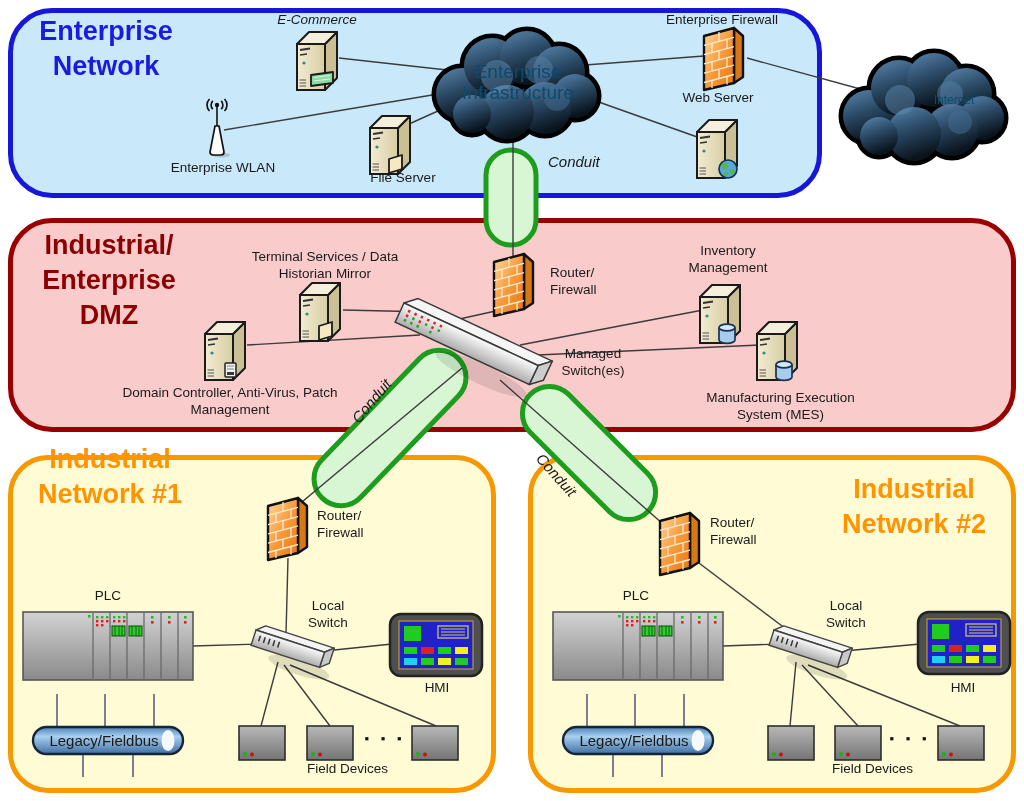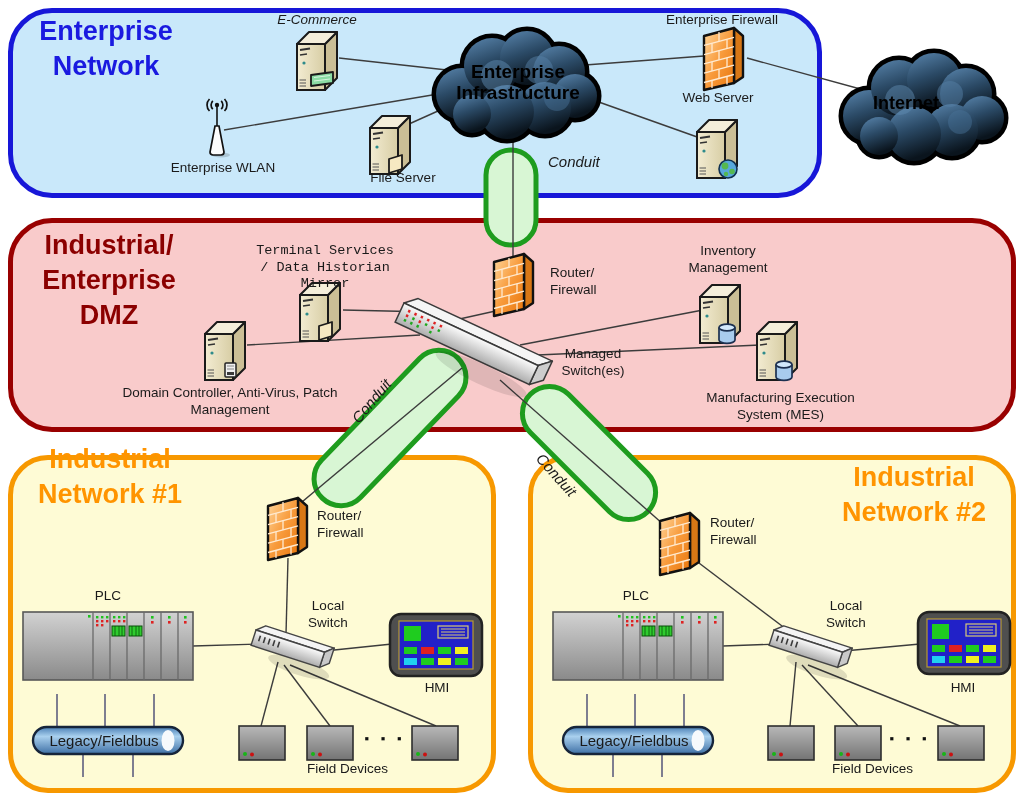--- a/index.html
+++ b/index.html
@@ -17,22 +17,22 @@
   #zone-ind1{left:8px;  top:455px; width:488px; height:338px; background:var(--industrial_fill); border-color:var(--industrial_border); border-radius:40px;}
   #zone-ind2{left:528px;top:455px; width:488px; height:338px; background:var(--industrial_fill); border-color:var(--industrial_border); border-radius:40px;}
   svg#wires{position:absolute;left:0;top:0;z-index:2;}
   .cline{stroke:var(--line);stroke-width:1.4;fill:none;}
   .stub{stroke:#7E7E90;stroke-width:2;fill:none;}
   .label{position:absolute;z-index:3;font-size:13.5px;line-height:1.24;color:#1a1a1a;text-align:center;}
   .zone-title{position:absolute;z-index:3;font-weight:bold;font-size:27px;line-height:1.3;text-align:center;}
   #title-ent {left:20px;top:14px;width:172px;color:var(--enterprise_title);}
   #title-dmz {left:20px;top:228px;width:178px;color:var(--dmz_title);}
   #title-ind1{left:16px;top:442px;width:188px;color:var(--industrial_title);}
-  #title-ind2{left:820px;top:460px;width:188px;color:var(--industrial_title);text-align:center;}
-  .cloud-label{color:#000000;font-weight:bold;font-size:19px;line-height:1.08;}
+  #title-ind2{left:820px;top:472px;width:188px;color:var(--industrial_title);text-align:center;}
+  .cloud-label{color:#0c4a6e;font-weight:normal;font-size:19px;line-height:1.08;}
   .conduit-label{font-style:italic;font-size:15px;}
   .rot-n50{transform:rotate(-50deg);}
   .rot-p48{transform:rotate(48deg);}
   .dots{font-size:13px;font-weight:bold;letter-spacing:4px;color:#111;}
 </style>
 </head>
 <body>
 
 <div id="stage">
 
@@ -385,33 +385,33 @@
         <use href="#fielddev"></use>
       </g>
   </svg>
 
   <div class="zone-title" id="title-ent">Enterprise Network</div>
   <div class="zone-title" id="title-dmz">Industrial/ Enterprise DMZ</div>
   <div class="zone-title" id="title-ind1">Industrial Network #1</div>
   <div class="zone-title" id="title-ind2">Industrial Network #2</div>
 
   <div class="label cloud-label" style="left:443px;top:62px;width:150px;">Enterprise Infrastructure</div>
-  <div class="label cloud-label" style="left:856px;top:94px;width:100px;font-size:18px;">Internet</div>
+  <div class="label cloud-label" style="left:904px;top:94px;width:100px;font-size:12px;">Internet</div>
 
   <div class="label conduit-label" style="left:548px;top:153px;width:70px;text-align:left;">Conduit</div>
   <div class="label conduit-label rot-n50" style="left:332px;top:392px;width:80px;">Conduit</div>
   <div class="label conduit-label rot-p48" style="left:516px;top:466px;width:80px;">Conduit</div>
 
   <div class="label" style="left:262px;top:12px;width:110px;font-style:italic;">E-Commerce</div>
   <div class="label" style="left:652px;top:12px;width:140px;">Enterprise Firewall</div>
   <div class="label" style="left:158px;top:160px;width:130px;">Enterprise WLAN</div>
   <div class="label" style="left:358px;top:170px;width:90px;">File Server</div>
   <div class="label" style="left:673px;top:90px;width:90px;">Web Server</div>
 
-  <div class="label" style="left:250px;top:243px;width:150px;font-family:Liberation Mono, monospace;">Terminal Services / Data Historian Mirror</div>
+  <div class="label" style="left:250px;top:249px;width:150px;">Terminal Services / Data Historian Mirror</div>
   <div class="label" style="left:550px;top:265px;width:62px;text-align:left;">Router/ Firewall</div>
   <div class="label" style="left:543px;top:346px;width:100px;">Managed Switch(es)</div>
   <div class="label" style="left:682px;top:243px;width:92px;">Inventory Management</div>
   <div class="label" style="left:688px;top:390px;width:185px;">Manufacturing Execution System (MES)</div>
   <div class="label" style="left:120px;top:385px;width:220px;">Domain Controller, Anti-Virus, Patch Management</div>
 
   <div class="label" style="left:317px;top:508px;width:62px;text-align:left;">Router/ Firewall</div>
   <div class="label" style="left:710px;top:515px;width:62px;text-align:left;">Router/ Firewall</div>
   <div class="label" style="left:78px;top:588px;width:60px;">PLC</div>
   <div class="label" style="left:606px;top:588px;width:60px;">PLC</div>

